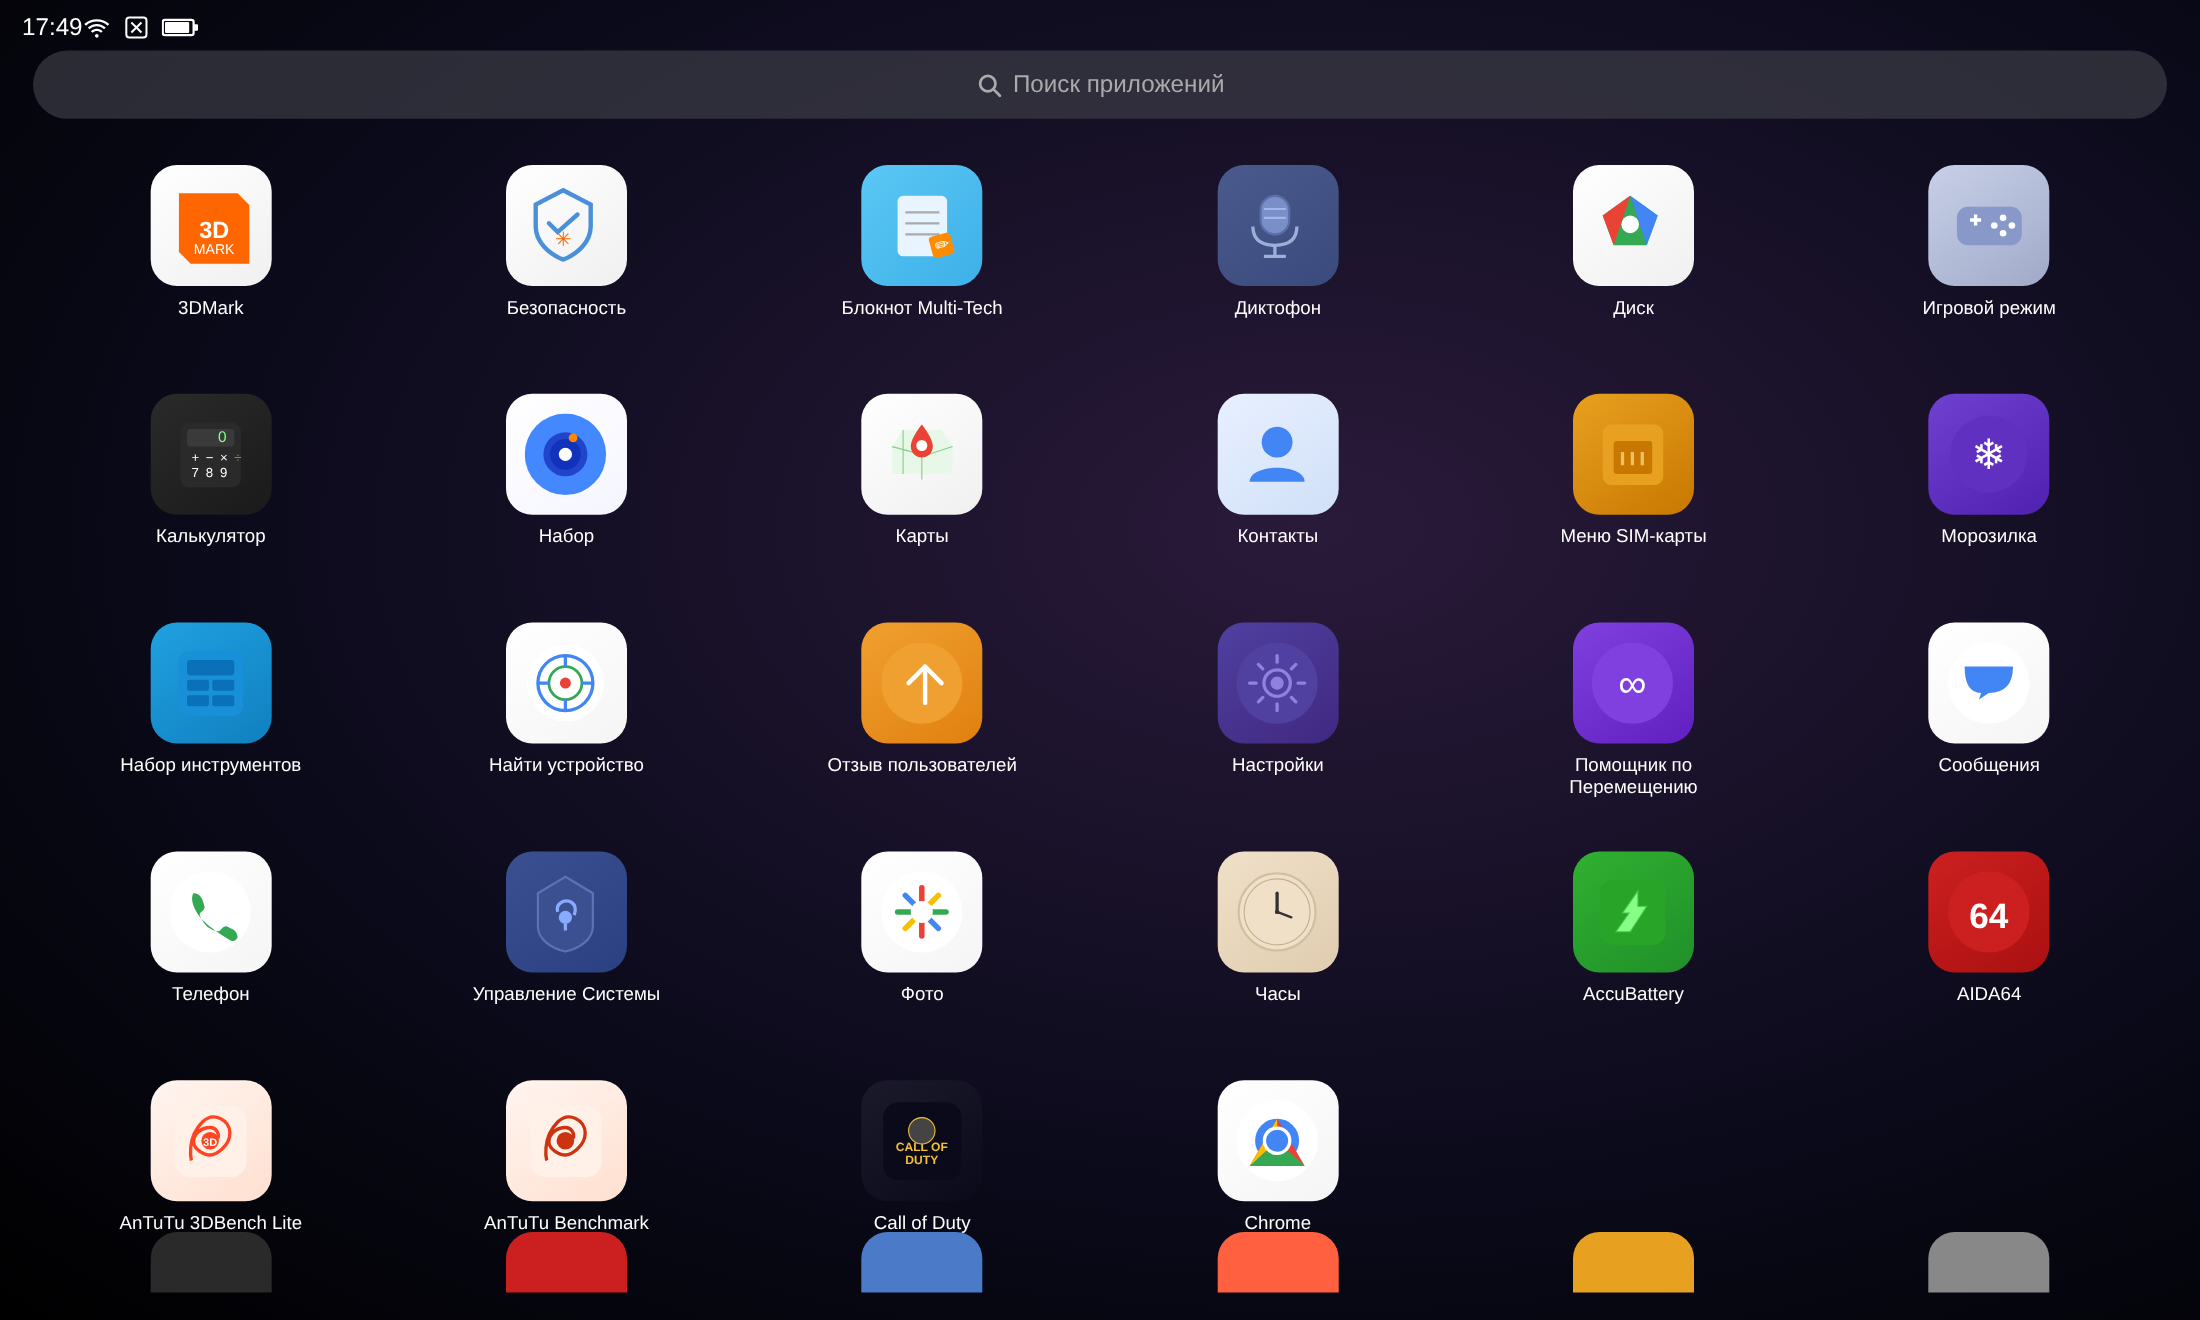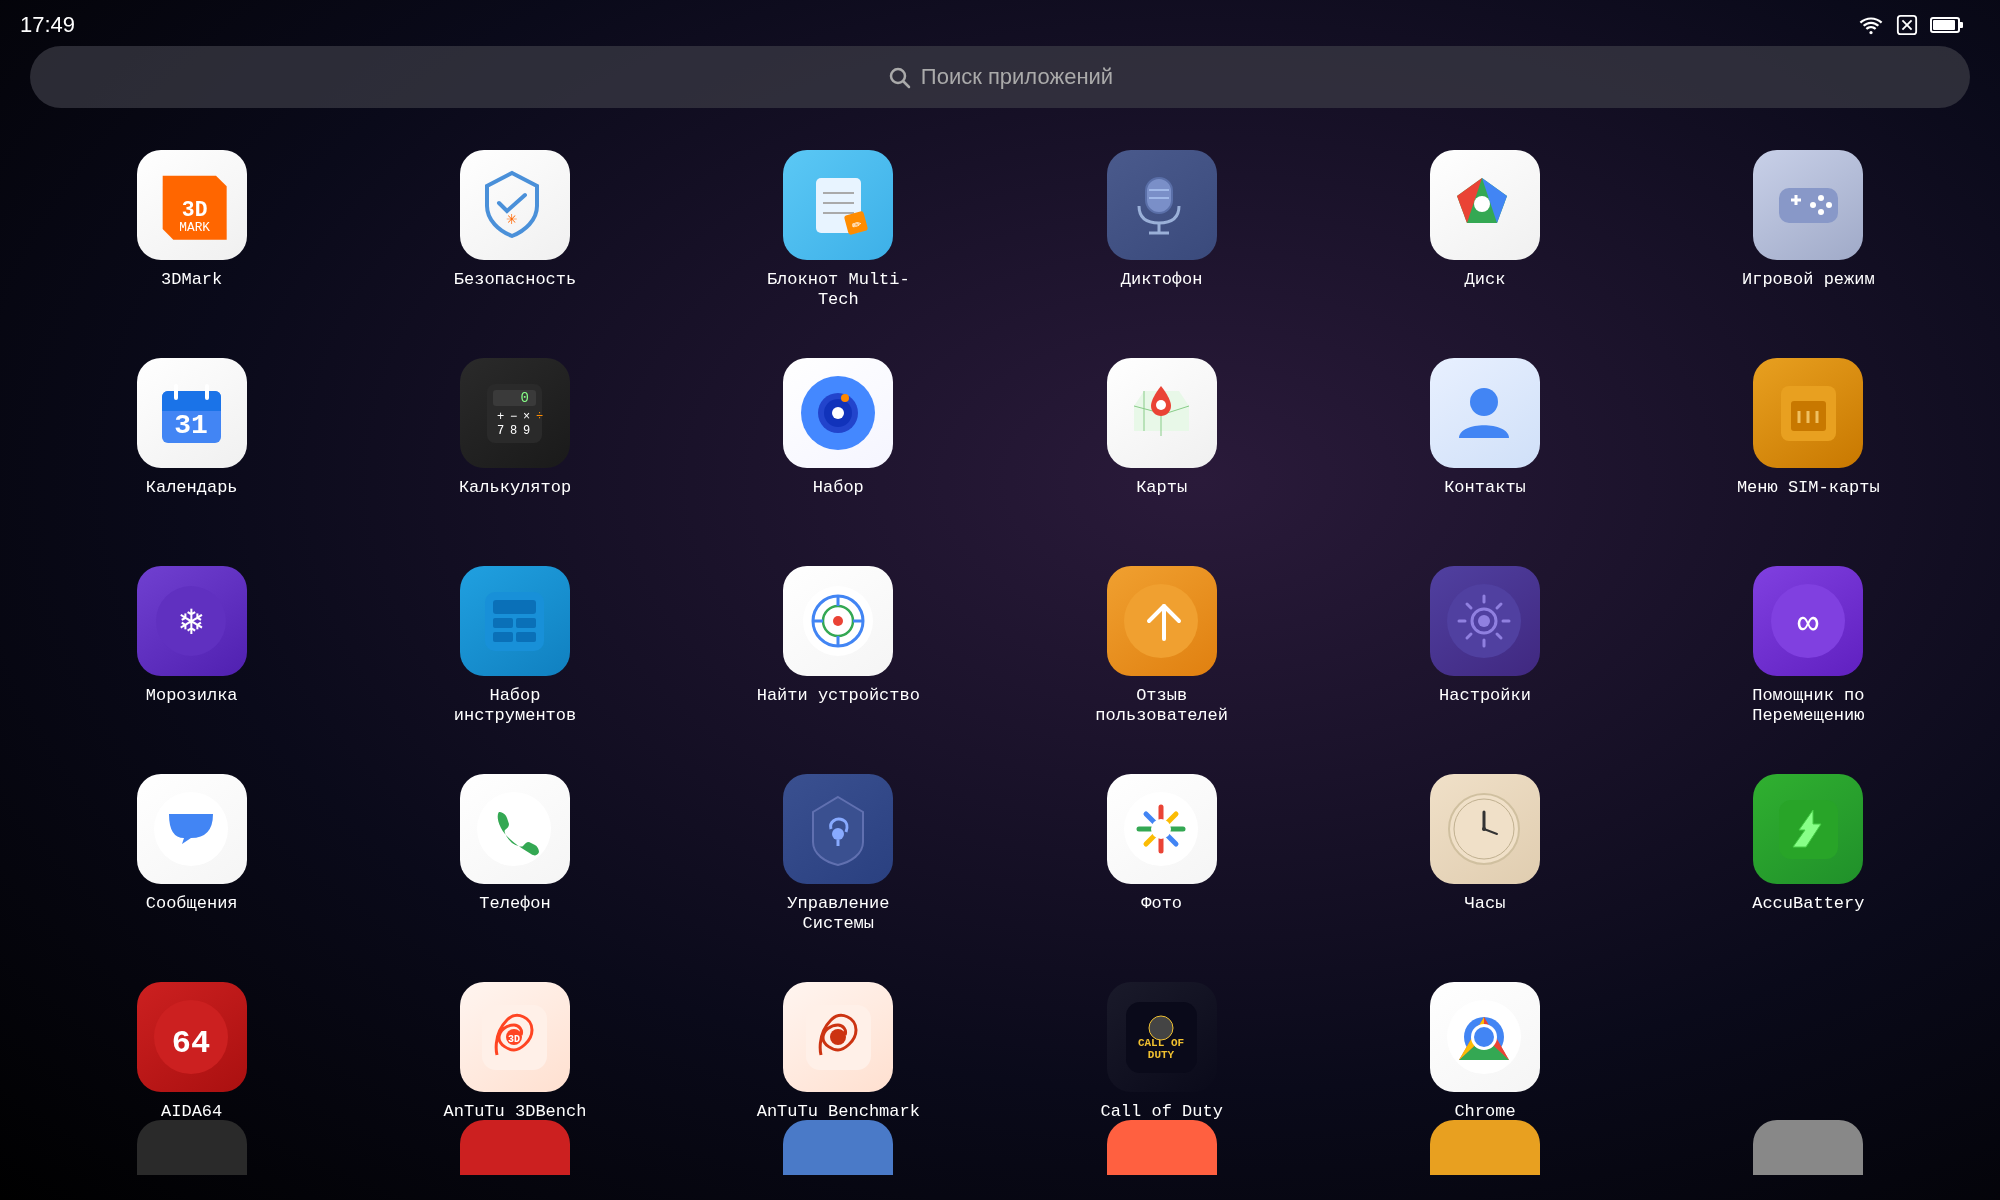--- a/index.html
+++ b/index.html
@@ -13,21 +13,20 @@
       position: relative;
     }
 
     
     #status-bar {
       position: absolute;
       top: 0; left: 0; right: 16px;
       height: 50px;
       display: flex;
       align-items: center;
-      justify-content: space-between;
       padding: 0 20px;
       z-index: 10;
     }
     #time {
       font-size: 22px;
       font-weight: 500;
       color: #fff;
     }
     #status-icons {
       display: flex;
@@ -67,21 +66,20 @@
     #app-grid {
       position: absolute;
       top: 140px;
       left: 30px;
       right: 30px;
       bottom: 0;
       display: grid;
       grid-template-columns: repeat(6, 1fr);
       grid-template-rows: repeat(5, 1fr);
       padding-bottom: 20px;
-      font-family: Liberation Mono, monospace;
     }
 
     .app-item {
       display: flex;
       flex-direction: column;
       align-items: center;
       justify-content: flex-start;
       padding-top: 10px;
       cursor: pointer;
     }
@@ -262,35 +260,20 @@
             <line x1="25" y1="37" x2="25" y2="27" stroke="white" stroke-width="3"></line>
             <line x1="20" y1="32" x2="30" y2="32" stroke="white" stroke-width="3"></line>
             <circle cx="50" cy="30" r="3" fill="white"></circle>
             <circle cx="58" cy="37" r="3" fill="white"></circle>
             <circle cx="50" cy="44" r="3" fill="white"></circle>
             <circle cx="42" cy="37" r="3" fill="white"></circle>
           </svg>
         </svg>
       </div>
       <span class="app-label">Игровой режим</span>
-    </div>
-    <div class="app-item">
-      <div class="app-icon icon-calendar">
-        <svg width="75" height="75" viewBox="0 0 75 75">
-          <svg width="75" height="75" viewBox="0 0 75 75">
-            <rect x="8" y="15" width="59" height="52" rx="6" fill="#4285f4"></rect>
-            <rect x="8" y="15" width="59" height="20" rx="6" fill="#1a73e8"></rect>
-            <rect x="8" y="28" width="59" height="7" fill="#1a73e8"></rect>
-            <text x="37" y="57" text-anchor="middle" fill="white" font-size="28" font-weight="bold">31</text>
-            <line x1="22" y1="10" x2="22" y2="22" stroke="white" stroke-width="4" stroke-linecap="round"></line>
-            <line x1="53" y1="10" x2="53" y2="22" stroke="white" stroke-width="4" stroke-linecap="round"></line>
-          </svg>
-        </svg>
-      </div>
-      <span class="app-label">Календарь</span>
     </div>
     <div class="app-item">
       <div class="app-icon icon-kalkulator">
         <svg width="75" height="75" viewBox="0 0 75 75">
           <svg width="75" height="75" viewBox="0 0 75 75">
             <rect x="10" y="8" width="55" height="59" rx="8" fill="#2a2a2a"></rect>
             <rect x="16" y="14" width="43" height="16" rx="3" fill="#3a3a3a"></rect>
             <text x="52" y="26" text-anchor="end" fill="#88ff88" font-size="14">0</text>
             <text x="20" y="44" fill="white" font-size="12">+</text>
             <text x="33" y="44" fill="white" font-size="12">−</text>

